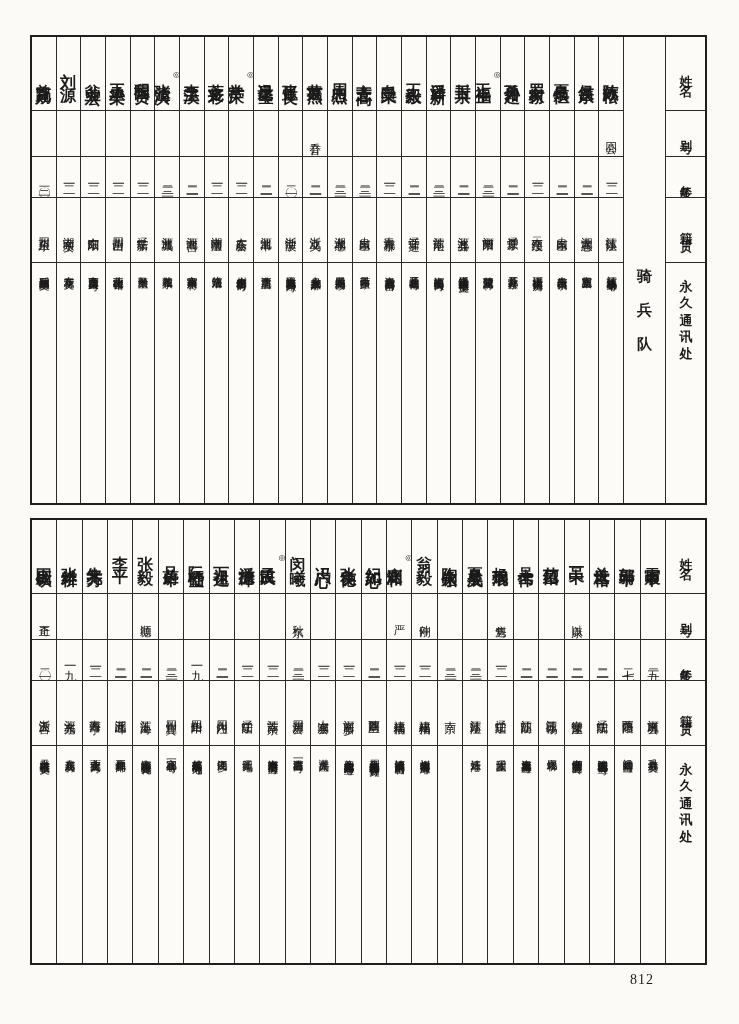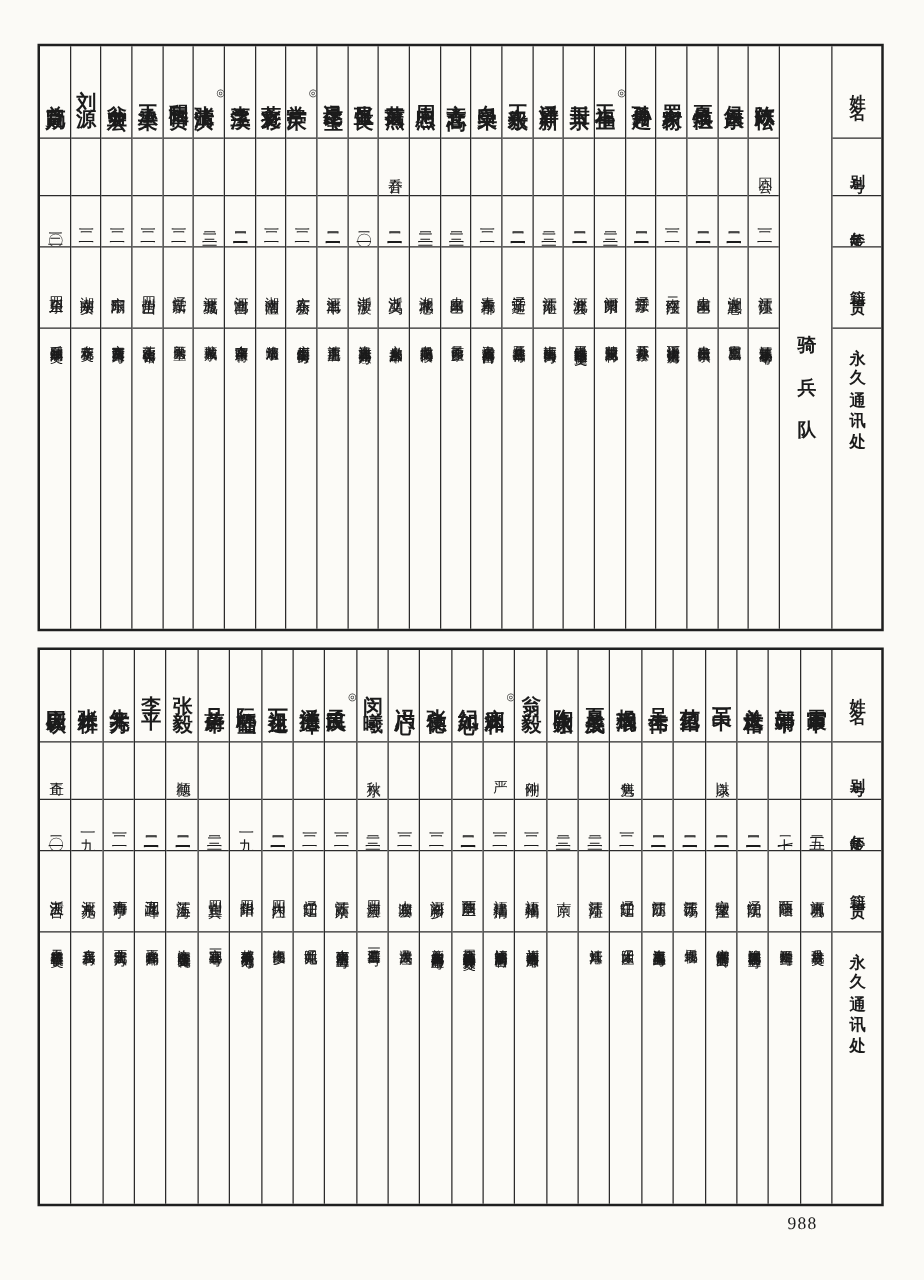--- a/index.html
+++ b/index.html
@@ -945,14 +945,14 @@
           <span class="vtext c-age">二〇</span>
         </div>
         <div class="cell r-origin">
           <span class="vtext c-origin">浙江天台</span>
         </div>
         <div class="cell r-address">
           <span class="vtext c-address">天台滕桥镇王长慕交</span>
         </div>
       </div>
     </div>
-  <div class="page-number">988</div>
+  <div class="page-number">812</div>
 </div>
 
 </body></html>

